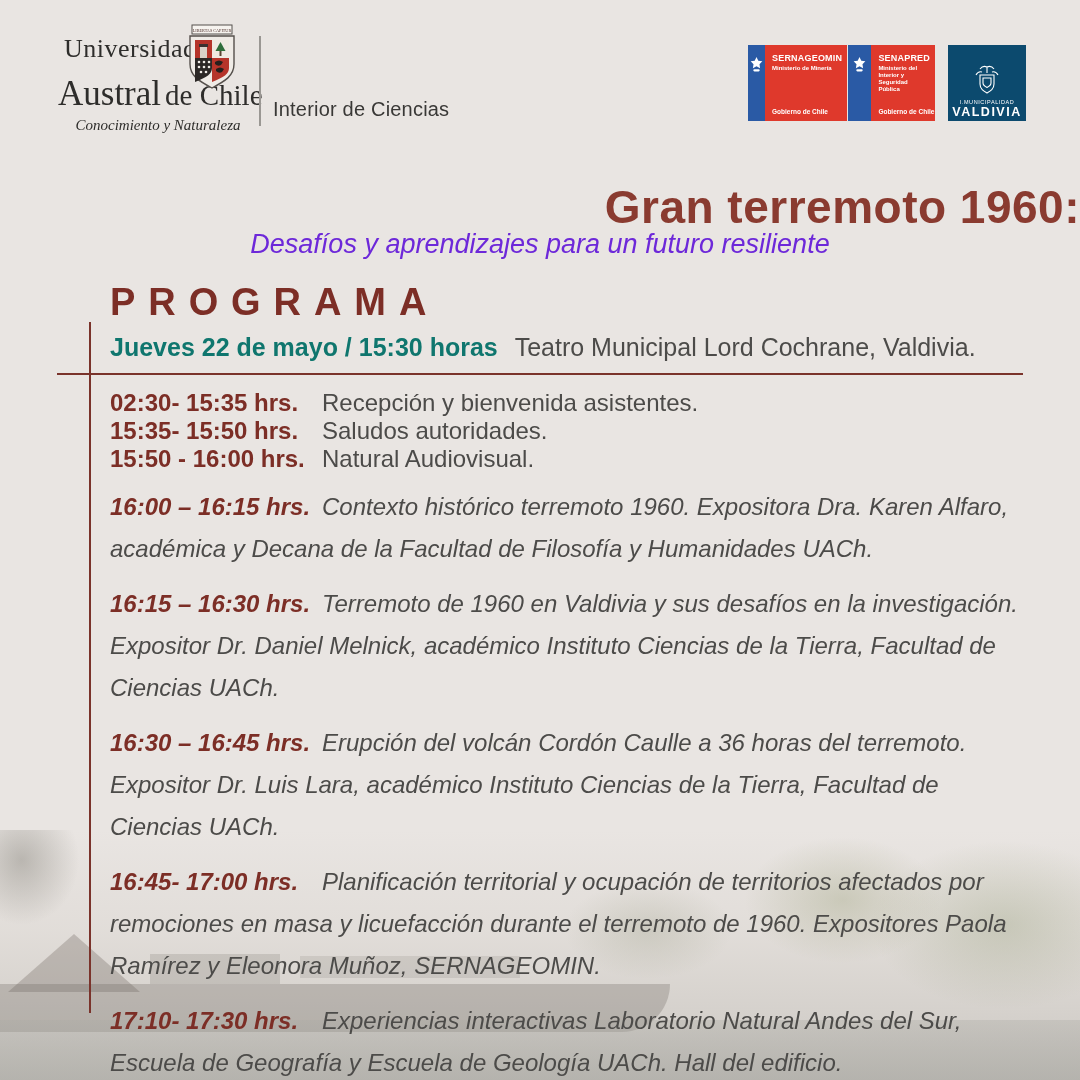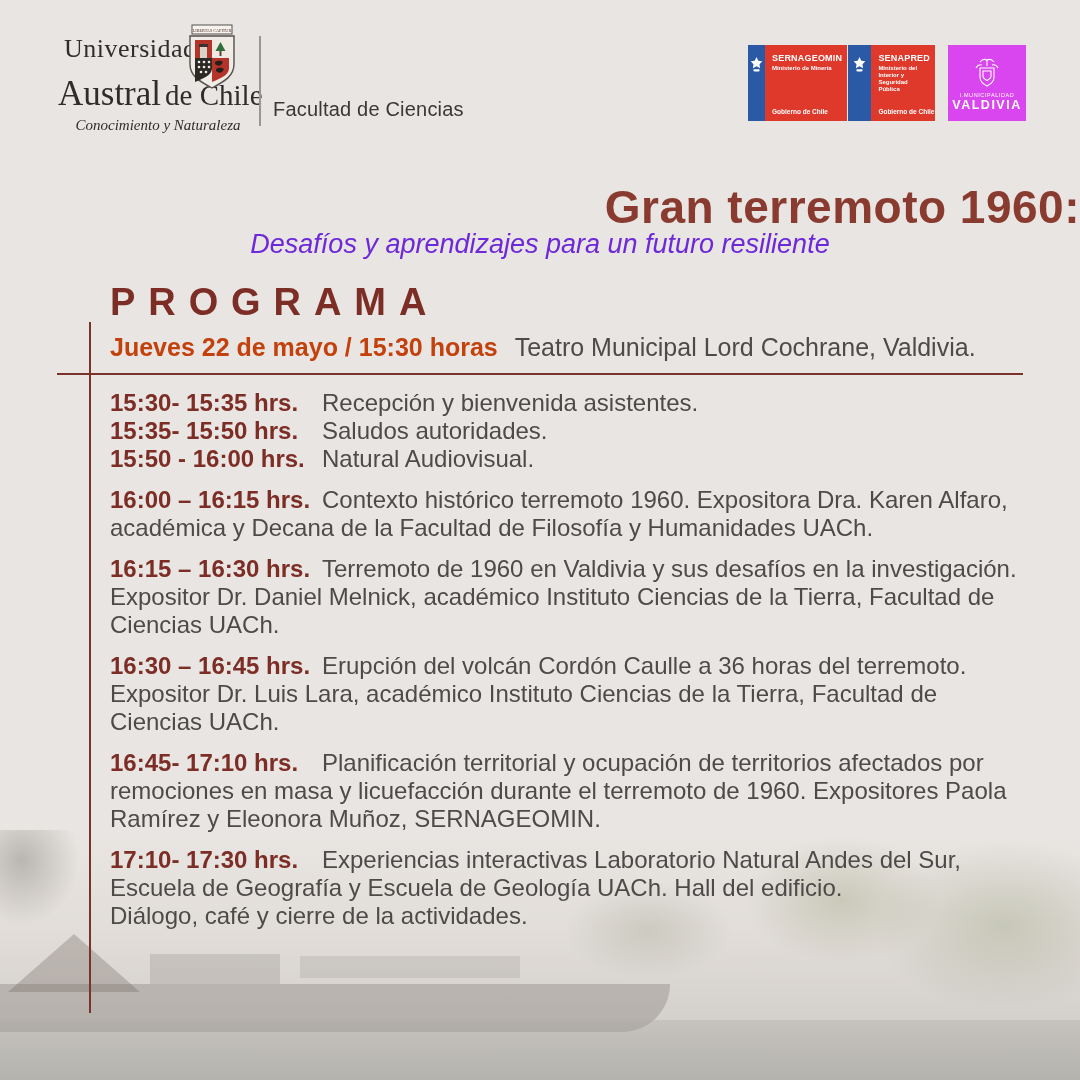--- a/index.html
+++ b/index.html
@@ -47,42 +47,42 @@
   
   .gov{position:absolute;top:45px;height:76px;display:flex;box-shadow:0 0 0 0;}
   .gov-blue{width:30px;background:#2a5aa5;display:flex;justify-content:center;align-items:flex-start;padding-top:11px;}
   .gov-red{position:relative;flex:1;background:#df392c;color:#fff;padding:8px 5px 6px 7px;}
   .gov-name{font-size:9px;font-weight:700;letter-spacing:0.2px;}
   .gov-sub{font-size:6px;line-height:7px;margin-top:2px;font-weight:600;}
   .gov-footer{position:absolute;bottom:6px;left:7px;font-size:6.5px;font-weight:700;}
   .sernageomin{left:748px;width:82px;}
   .senapred{left:848px;width:87px;}
   .mun{
-    position:absolute;left:948px;top:45px;width:78px;height:76px;background:#d946ef;color:#fff;
-    display:flex;flex-direction:column;align-items:center;justify-content:flex-end;padding-bottom:9px;box-sizing:border-box;
+    position:absolute;left:948px;top:45px;width:78px;height:76px;background:#0c4a6e;color:#fff;
+    display:flex;flex-direction:column;align-items:center;justify-content:flex-end;padding-bottom:2px;box-sizing:border-box;
   }
   .mun-sub{font-size:5.5px;letter-spacing:0.6px;margin-top:2px;}
   .mun-name{font-size:12.5px;font-weight:700;letter-spacing:1.5px;}
   
   .title{position:absolute;left:0;top:180px;width:100%;text-align:right;
     color:#8a3b30;font-size:46px;font-weight:700;letter-spacing:0.5px;}
   .subtitle{position:absolute;left:0;top:229px;width:100%;text-align:center;
     color:#6d28d9;font-size:27px;font-style:italic;font-weight:500;}
   
   .prog-head{position:absolute;left:110px;top:281px;color:#7c2e26;font-size:38px;font-weight:700;letter-spacing:0.34em;}
   .dateline{position:absolute;left:110px;top:333px;font-size:25px;white-space:nowrap;}
-  .dateline .date{color:#c2410c;font-weight:700;}
+  .dateline .date{color:#0f766e;font-weight:700;}
   .dateline .venue{color:#4c4b49;margin-left:10px;font-weight:500;}
   .hrule{position:absolute;left:57px;top:373px;width:966px;height:2px;background:#7a332b;}
   .vrule{position:absolute;left:89px;top:322px;width:2px;height:691px;background:#7a332b;}
   
   .schedule{position:absolute;left:110px;top:389px;width:915px;color:#4c4b49;font-size:24px;}
   .schedule p{margin:0;}
   .row{line-height:28px;}
-  .block{line-height:28px;margin-top:13px !important;}
+  .block{line-height:42px;margin-top:13px !important;font-style:italic;}
   .t{display:inline-block;width:212px;color:#7c2e26;font-weight:700;}
   .d{font-weight:500;}
 </style>
 </head>
 <body>
 
 <div class="page">
 
   <div class="photo">
     <div class="aframe"></div>
@@ -121,21 +121,21 @@
         <circle cx="23" cy="43" r="1.3"></circle>
       <circle cx="15" cy="48" r="1.3"></circle>
         <circle cx="20" cy="48" r="1.3"></circle>
     </g>
     <path d="M26,34 h17 v10 c0,6 -5,9 -17,14 z" fill="#b5342a"></path>
     <path d="M29,38 q4,-3 8,0 l-2,3 q-3,2 -6,-1 z" fill="#241f1d"></path>
     <path d="M30,45 q4,-3 8,0 l-2,3 q-3,2 -6,-1 z" fill="#241f1d"></path>
   </svg>
 
   <div class="hdr-divider"></div>
-  <div class="faculty">Facultad de Ciencias</div>
+  <div class="faculty">Interior de Ciencias</div>
 
   <div class="gov sernageomin">
     <div class="gov-blue">
       <svg width="17" height="17" viewBox="0 0 16 16" fill="#ffffff">
         <path d="M8 1l1.7 3.4 3.8.6-2.7 2.7.6 3.8L8 9.7l-3.4 1.8.6-3.8L2.5 5l3.8-.6z"></path>
         <rect x="5" y="12.5" width="6" height="2" rx="1"></rect>
       </svg>
     </div>
     <div class="gov-red">
       <div class="gov-name">SERNAGEOMIN</div>
@@ -175,39 +175,39 @@
   <div class="dateline">
     <span class="date">Jueves 22 de mayo / 15:30 horas</span>
     <span class="venue">Teatro Municipal Lord Cochrane, Valdivia.</span>
   </div>
 
   <div class="hrule"></div>
   <div class="vrule"></div>
 
   <div class="schedule">
     <p class="row">
-      <span class="t">15:30- 15:35 hrs.</span><span class="d">Recepción y bienvenida asistentes.</span>
+      <span class="t">02:30- 15:35 hrs.</span><span class="d">Recepción y bienvenida asistentes.</span>
     </p>
     <p class="row">
       <span class="t">15:35- 15:50 hrs.</span><span class="d">Saludos autoridades.</span>
     </p>
     <p class="row">
       <span class="t">15:50 - 16:00 hrs.</span><span class="d">Natural Audiovisual.</span>
     </p>
     <p class="block">
       <span class="t">16:00 – 16:15 hrs.</span><span class="d">Contexto histórico terremoto 1960. Expositora Dra. Karen Alfaro, académica y Decana de la Facultad de Filosofía y Humanidades UACh.</span>
     </p>
     <p class="block">
       <span class="t">16:15 – 16:30 hrs.</span><span class="d">Terremoto de 1960 en Valdivia y sus desafíos en la investigación. Expositor Dr. Daniel Melnick, académico Instituto Ciencias de la Tierra, Facultad de Ciencias UACh.</span>
     </p>
     <p class="block">
       <span class="t">16:30 – 16:45 hrs.</span><span class="d">Erupción del volcán Cordón Caulle a 36 horas del terremoto. Expositor Dr. Luis Lara, académico Instituto Ciencias de la Tierra, Facultad de Ciencias UACh.</span>
     </p>
     <p class="block">
-      <span class="t">16:45- 17:10 hrs.</span><span class="d">Planificación territorial y ocupación de territorios afectados por remociones en masa y licuefacción durante el terremoto de 1960. Expositores Paola Ramírez y Eleonora Muñoz, SERNAGEOMIN.</span>
+      <span class="t">16:45- 17:00 hrs.</span><span class="d">Planificación territorial y ocupación de territorios afectados por remociones en masa y licuefacción durante el terremoto de 1960. Expositores Paola Ramírez y Eleonora Muñoz, SERNAGEOMIN.</span>
     </p>
     <p class="block">
       <span class="t">17:10- 17:30 hrs.</span><span class="d">Experiencias interactivas Laboratorio Natural Andes del Sur, Escuela de Geografía y Escuela de Geología UACh. Hall del edificio.</span><br>
       <span class="d">Diálogo, café y cierre de la actividades.</span>
     </p>
   </div>
 
 </div>
 
 </body></html>

